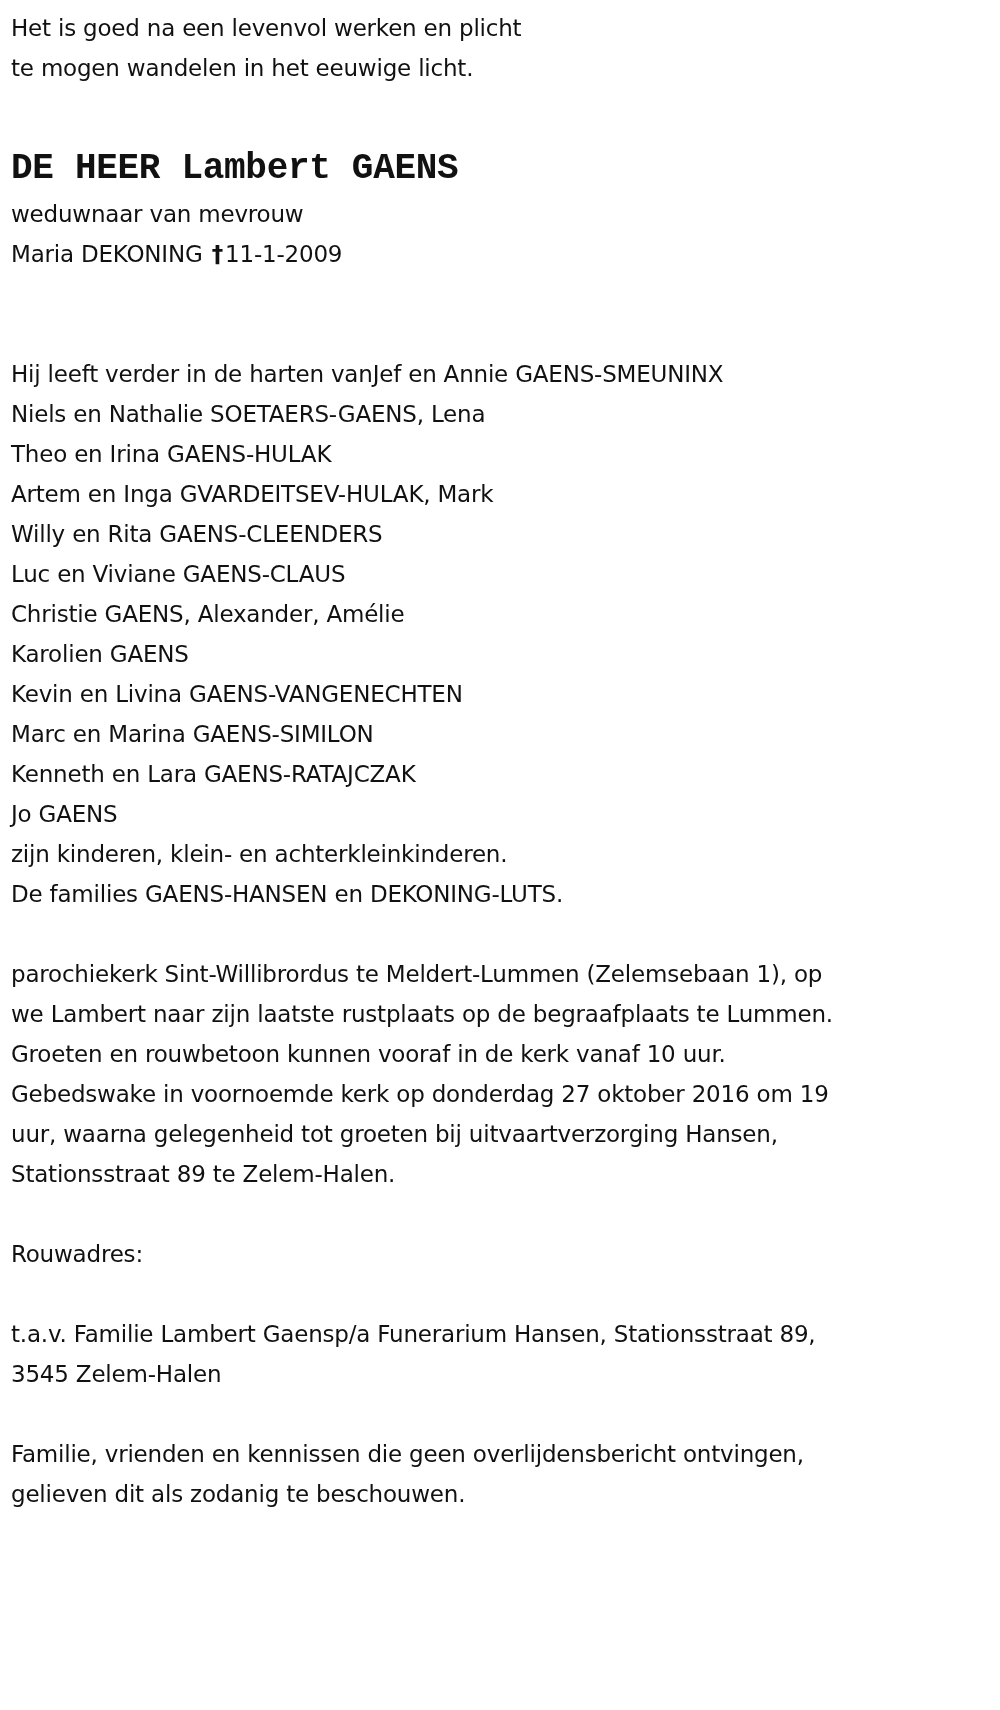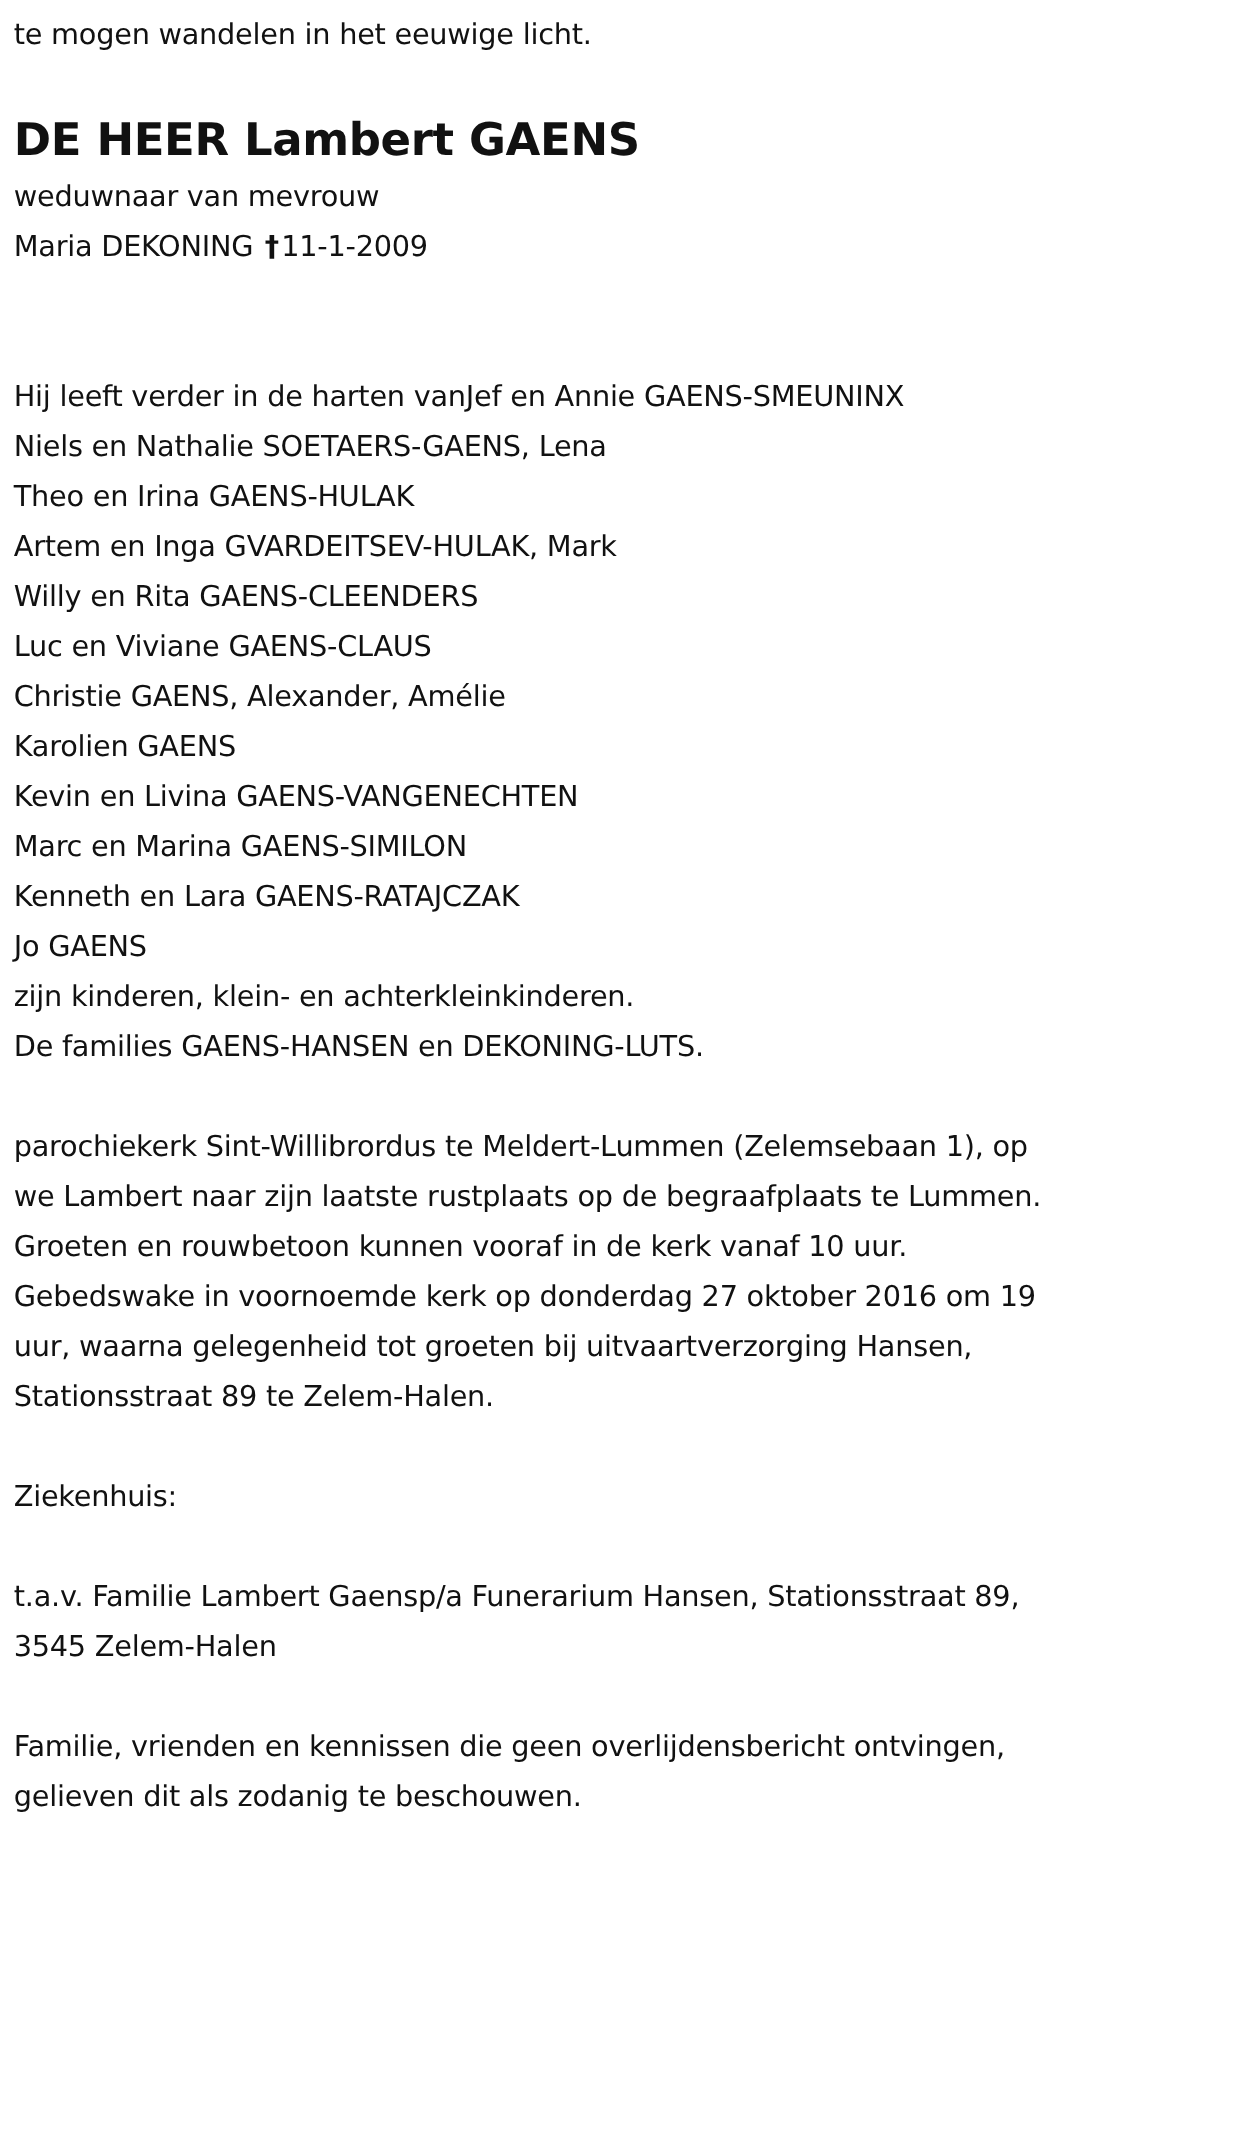--- a/index.html
+++ b/index.html
@@ -45,26 +45,27 @@
       font-weight: bold;
       padding: 0 2px;
     }
   </style>
 </head>
 <body>
 
 <div class="page">
 
   <div>
+    <span class="line">Het is goed na een levenvol werken en plicht</span>
     <span class="line">te mogen wandelen in het eeuwige licht.</span>
   </div>
 
   <span class="gap"></span>
 
-  <h1 class="title" style="margin:0 0 0 0;">DE HEER Lambert GAENS</h1>
+  <h1 class="title" style="margin:16px 0 0 0;font-family:Liberation Mono, monospace;">DE HEER Lambert GAENS</h1>
 
   <div>
     <span class="line">weduwnaar van mevrouw</span>
     <span class="line"><span>Maria DEKONING</span> <span class="cross">†</span><span>11-1-2009</span></span>
   </div>
 
   <span class="gap"></span>
 
 
   <span class="gap"></span>
@@ -92,21 +93,21 @@
     <span class="line">parochiekerk Sint-Willibrordus te Meldert-Lummen (Zelemsebaan 1), op</span>
     <span class="line">we Lambert naar zijn laatste rustplaats op de begraafplaats te Lummen.</span>
     <span class="line">Groeten en rouwbetoon kunnen vooraf in de kerk vanaf 10 uur.</span>
     <span class="line">Gebedswake in voornoemde kerk op donderdag 27 oktober 2016 om 19</span>
     <span class="line">uur, waarna gelegenheid tot groeten bij uitvaartverzorging Hansen,</span>
     <span class="line">Stationsstraat 89 te Zelem-Halen.</span>
   </div>
 
   <span class="gap"></span>
 
-  <span class="line">Ziekenhuis:</span>
+  <span class="line">Rouwadres:</span>
 
   <span class="gap"></span>
 
   <div>
     <span class="line">t.a.v. Familie Lambert Gaensp/a Funerarium Hansen, Stationsstraat 89,</span>
     <span class="line">3545 Zelem-Halen</span>
   </div>
 
   <span class="gap"></span>
 

